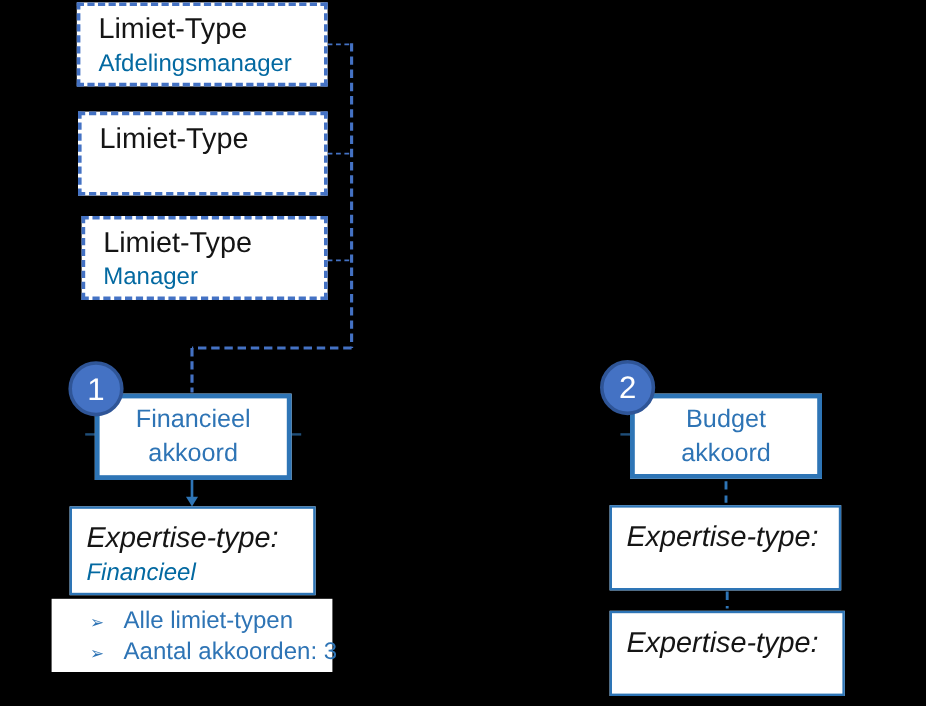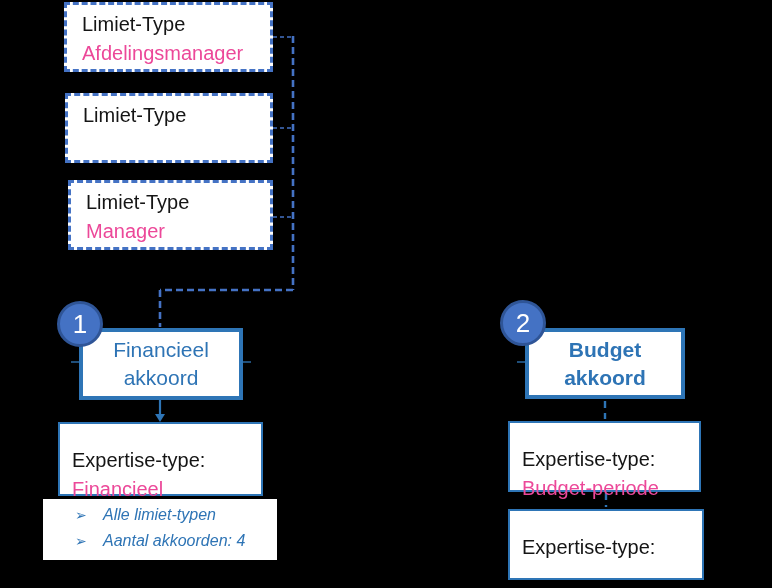--- a/index.html
+++ b/index.html
@@ -25,47 +25,48 @@
     position: absolute;
     background: #ffffff;
     box-sizing: border-box;
     z-index: 2;
   }
   .lt-box {
     border: 3px dashed #4472C4;
     padding: 5px 0 0 15px;
   }
   .label-black {
-    font-size: 20px;
+    font-size: 24px;
     color: #151515;
     line-height: 29px;
     white-space: nowrap;
   }
   .value-purple {
     font-size: 20px;
-    color: #ec4899;
+    color: #0369a1;
     line-height: 29px;
     white-space: nowrap;
   }
   .node-box {
     border: 4px solid #2E75B6;
     display: flex;
     flex-direction: column;
     align-items: center;
     justify-content: center;
   }
   .node-line {
     font-size: 21px;
     color: #2E74B5;
     line-height: 28px;
     white-space: nowrap;
   }
   .exp-box {
     border: 2.5px solid #2E75B6;
-    padding: 22px 0 0 12px;
+    padding: 10px 0 0 12px;
+    font-style: italic;
   }
   .badge {
     position: absolute;
     width: 46px;
     height: 46px;
     border-radius: 50%;
     background: #4472C4;
     border: 3px solid #2F5597;
     box-sizing: border-box;
     display: flex;
@@ -89,23 +90,22 @@
     height: 26px;
   }
   .note-bullet {
     color: #2E74B5;
     font-size: 14px;
     width: 28px;
     flex: 0 0 28px;
   }
   .note-text {
     color: #2E74B5;
-    font-size: 16px;
+    font-size: 20px;
     white-space: nowrap;
-    font-style: italic;
   }
 </style>
 </head>
 <body>
 
 <div class="canvas">
 
   <svg class="connector-layer" width="772" height="588" viewBox="0 0 772 588">
     <path d="M273 37 H293" stroke="#4472C4" stroke-width="1.4" stroke-dasharray="4 3" fill="none"></path>
     <path d="M273 128 H293" stroke="#4472C4" stroke-width="1.4" stroke-dasharray="4 3" fill="none"></path>
@@ -148,33 +148,32 @@
     <div class="value-purple">Financieel</div>
   </div>
 
   <div class="notes-box" style="left:43px; top:499px; width:234px; height:61px;">
     <div class="note-row">
       <span class="note-bullet">➢</span>
       <span class="note-text">Alle limiet-typen</span>
     </div>
     <div class="note-row">
       <span class="note-bullet">➢</span>
-      <span class="note-text">Aantal akkoorden: 4</span>
+      <span class="note-text">Aantal akkoorden: 3</span>
     </div>
   </div>
 
   <div class="badge" style="left:500px; top:300px;">2</div>
 
-  <div class="box node-box" style="left:525px; top:328px; width:160px; height:71px;font-weight:bold;">
+  <div class="box node-box" style="left:525px; top:328px; width:160px; height:71px;">
     <div class="node-line">Budget</div>
     <div class="node-line">akkoord</div>
   </div>
 
   <div class="box exp-box" style="left:508px; top:421px; width:193px; height:71px;">
     <div class="label-black">Expertise-type:</div>
-    <div class="value-purple">Budget-periode</div>
   </div>
 
   <div class="box exp-box" style="left:508px; top:509px; width:196px; height:71px;">
     <div class="label-black">Expertise-type:</div>
   </div>
 
 </div>
 
 </body></html>

